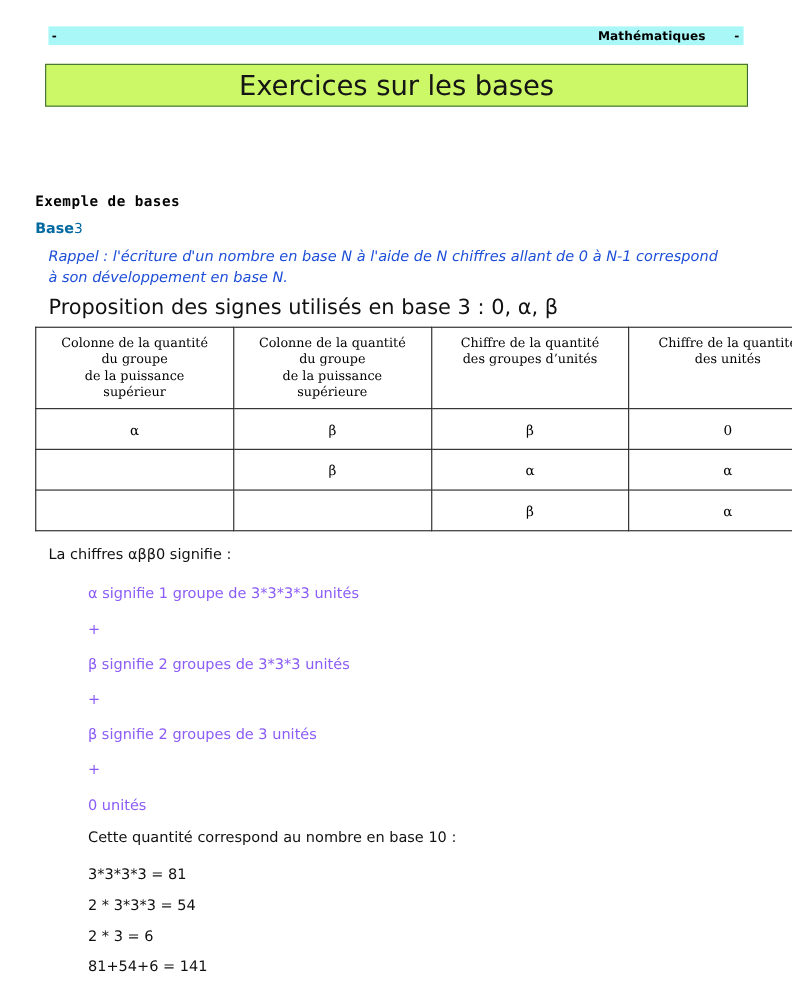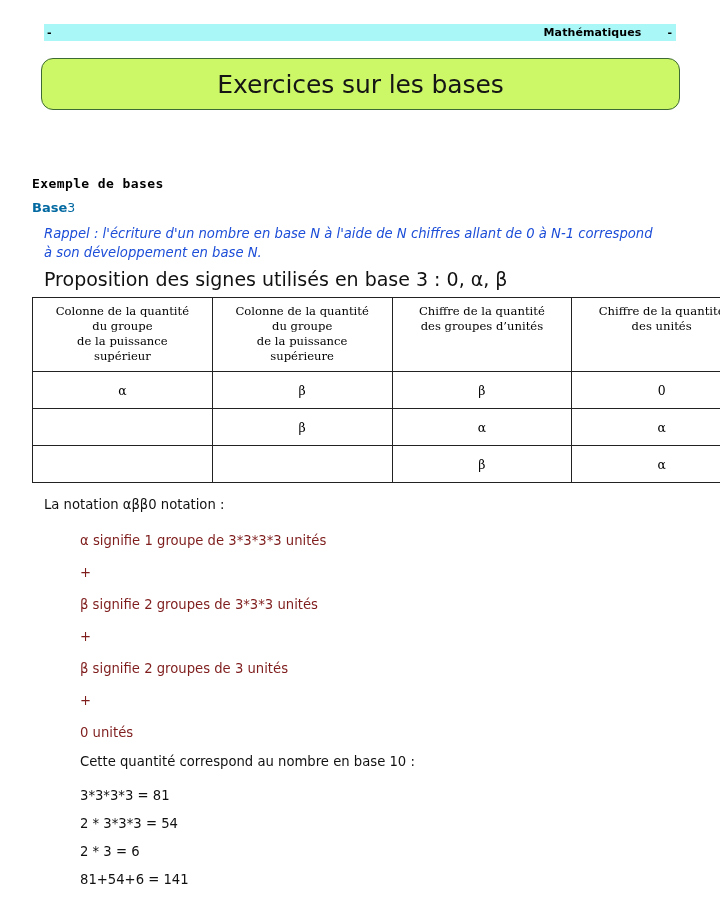--- a/index.html
+++ b/index.html
@@ -51,24 +51,24 @@
     margin-left: 26px;
     margin-right: 4px;
   }
 
   
   .title-box {
     position: absolute;
     left: 41px;
     top: 58px;
     width: 639px;
-    height: 52px;
+    height: 39px;
     background: #ccf767;
     border: 1.4px solid #3d6b33;
-    border-radius: 12px;
+    border-radius: 0;
     display: flex;
     align-items: center;
     justify-content: center;
     box-sizing: border-box;
   }
   .title-text {
     font-family: "DejaVu Sans", sans-serif;
     font-size: 25px;
     font-weight: 400;
     color: #151515;
@@ -179,21 +179,21 @@
   }
   .notation-list {
     position: absolute;
     left: 80px;
     top: 525px;
     width: 560px;
   }
   .notation-list div {
     font-family: "DejaVu Sans", sans-serif;
     font-size: 13.2px;
-    color: #7f1d1d;
+    color: #8b5cf6;
     height: 32px;
     line-height: 32px;
   }
 
   .calc-block {
     position: absolute;
     left: 80px;
     top: 748px;
     width: 560px;
   }
@@ -256,21 +256,21 @@
       </tr>
       <tr class="r3">
         <td></td>
         <td></td>
         <td>β</td>
         <td>α</td>
       </tr>
     </tbody>
   </table>
 
-  <div class="notation-intro">La notation αββ0 notation :</div>
+  <div class="notation-intro">La chiffres αββ0 signifie :</div>
 
   <div class="notation-list">
     <div>α signifie 1 groupe de 3*3*3*3 unités</div>
     <div>+</div>
     <div>β signifie 2 groupes de 3*3*3 unités</div>
     <div>+</div>
     <div>β signifie 2 groupes de 3 unités</div>
     <div>+</div>
     <div>0 unités</div>
   </div>

